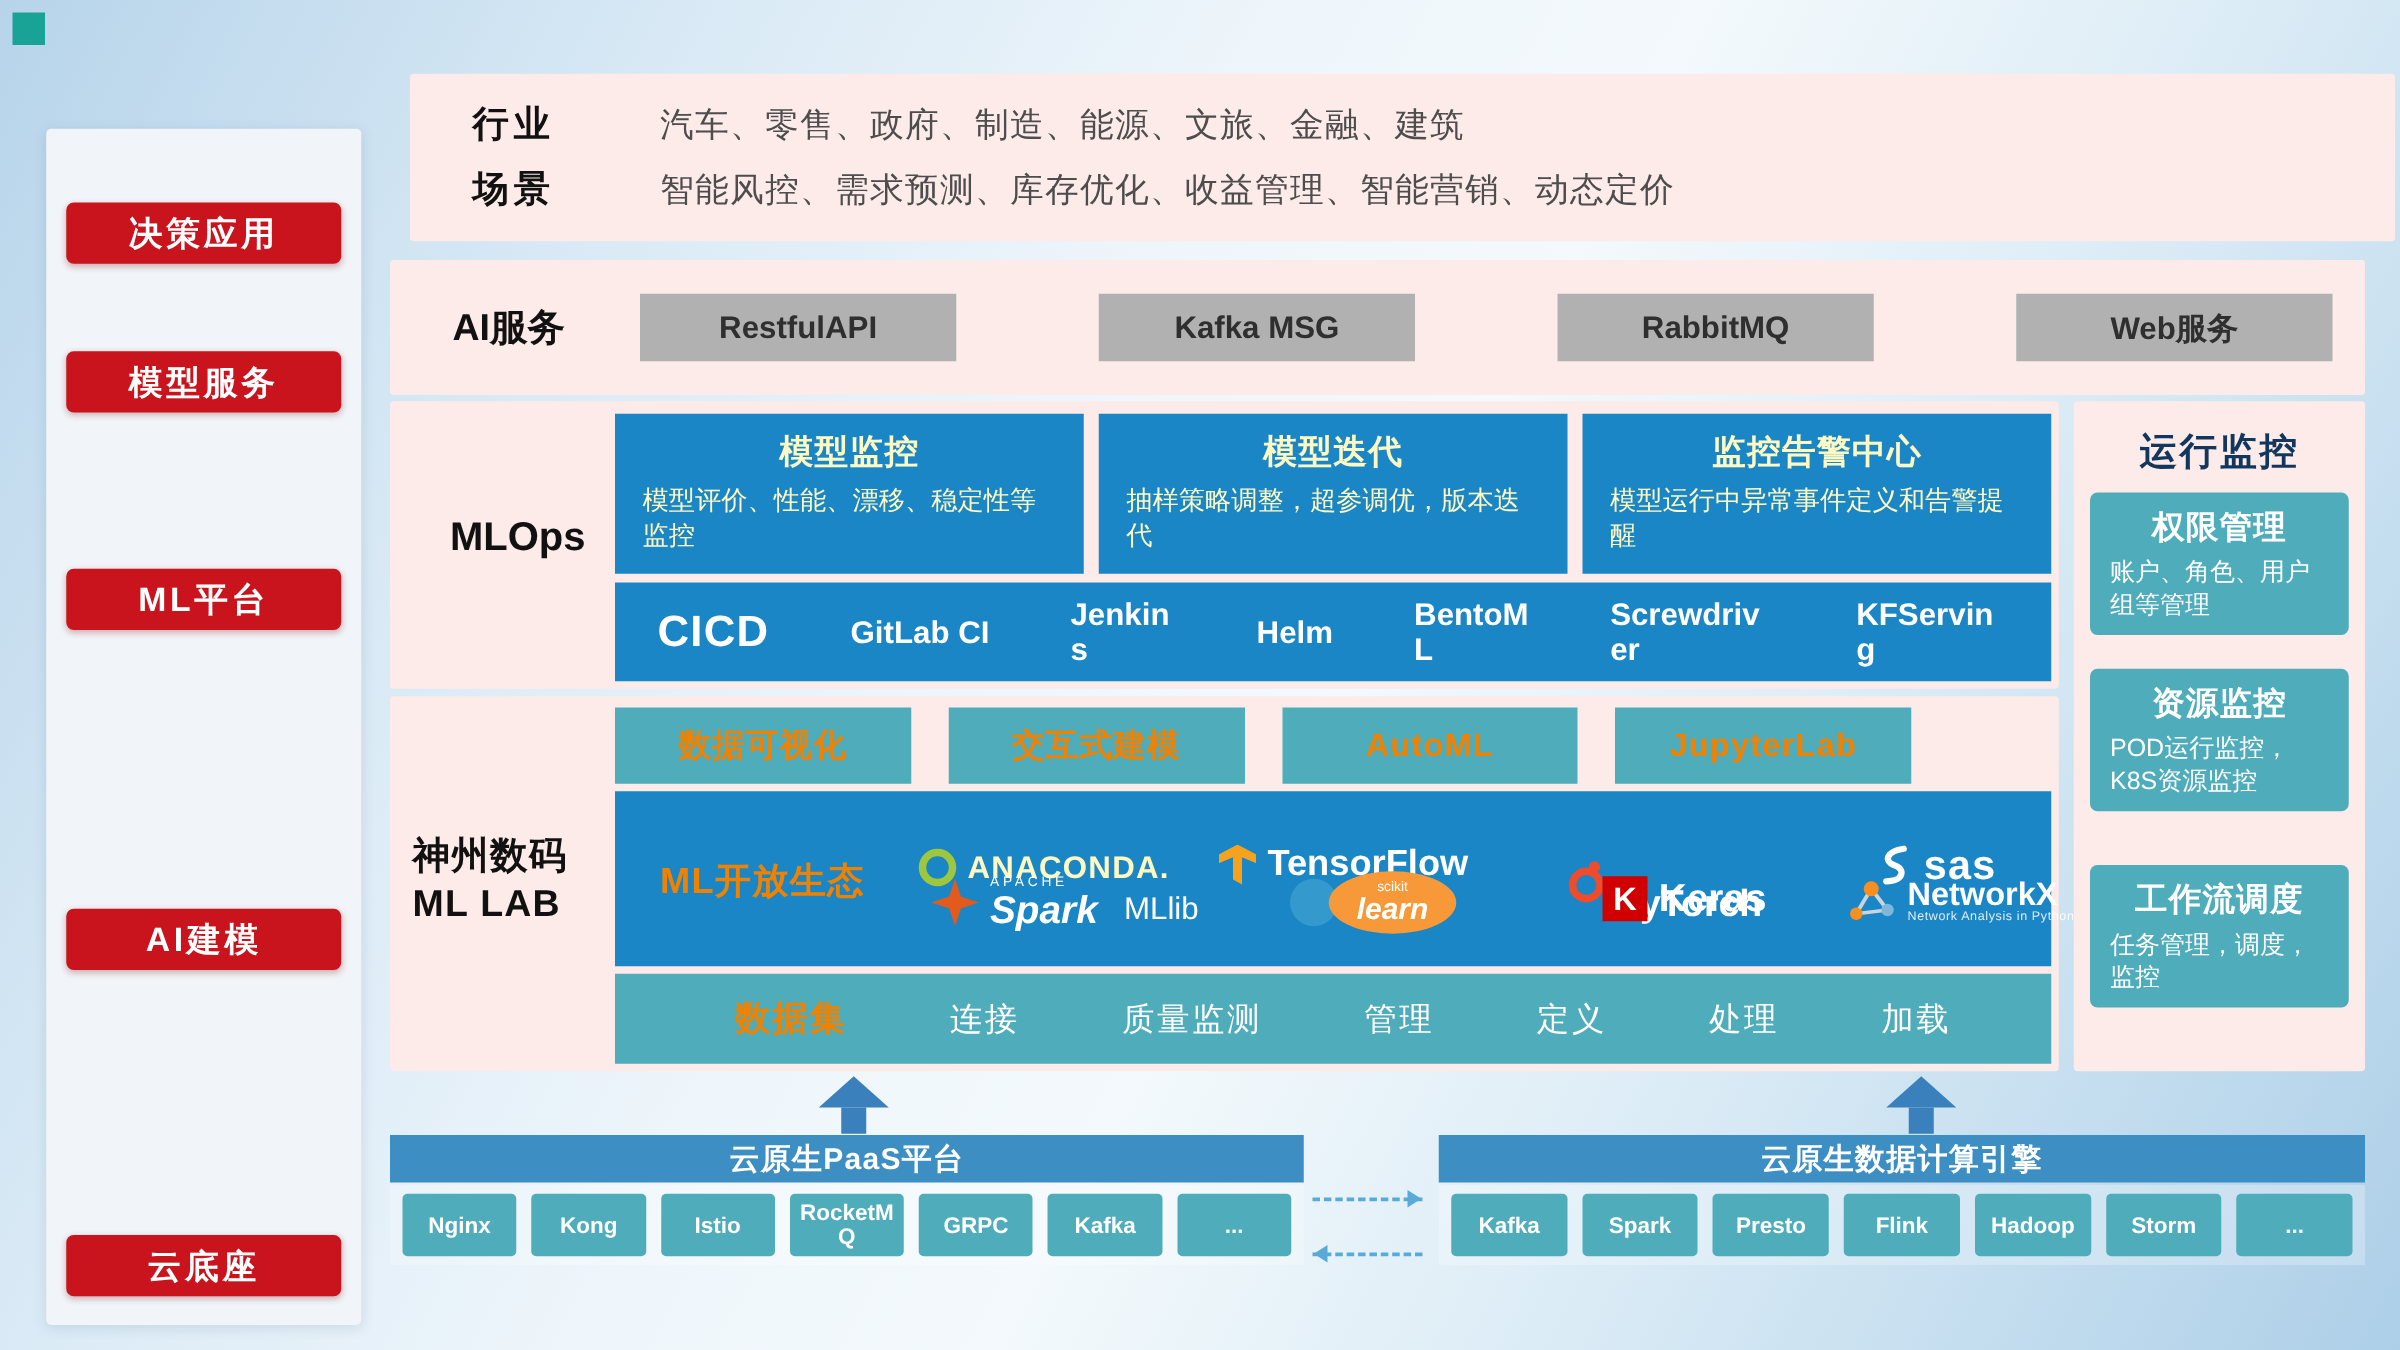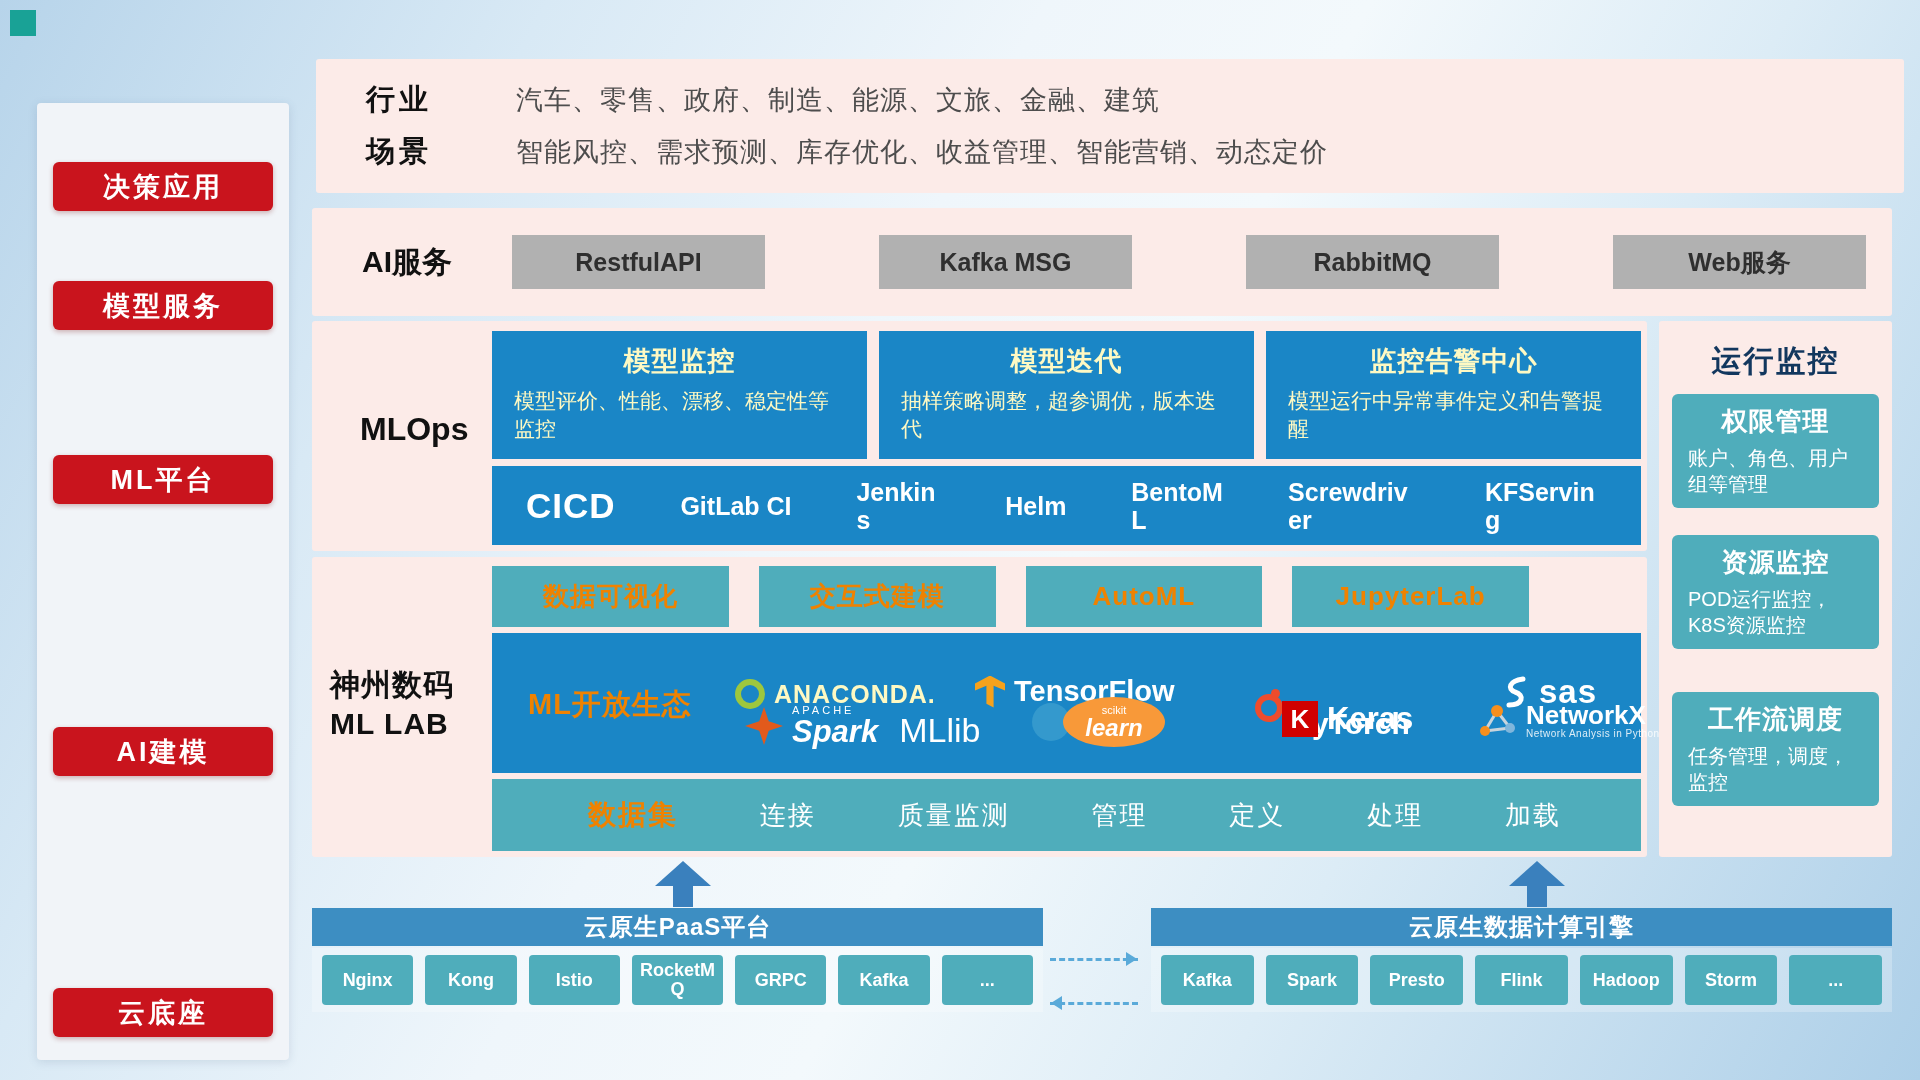--- a/index.html
+++ b/index.html
@@ -14,21 +14,21 @@
   
   .sidebar { position: absolute; left: 37px; top: 55px; width: 252px; height: 957px;
     background: #f1f4f8; border-radius: 4px; box-shadow: 0 2px 10px rgba(60,90,120,.15); margin-top: 48px; }
   .red-btn { position: absolute; left: 16px; width: 220px; height: 49px; background: #c9141d; color: #fff;
     font-weight: bold; font-size: 27px; letter-spacing: 3px; display: flex; align-items: center; justify-content: center;
     border-radius: 6px; box-shadow: 0 2px 5px rgba(120,20,20,.3); }
 
   .panel { position: absolute; background: #fcebe8; border-radius: 3px; }
 
   
-  .panel.industry { left: 316px; top: 59px; width: 1588px; height: 134px;
+  .panel.industry { left: 328px; top: 59px; width: 1588px; height: 134px;
     display: flex; flex-direction: column; justify-content: space-evenly; padding: 8px 20px 8px 50px; }
   .ind-row { display: flex; align-items: center; }
   .ind-label { width: 150px; font-size: 29px; font-weight: bold; color: #111; letter-spacing: 4px; }
   .ind-text { font-size: 27px; color: #4d4d4d; letter-spacing: 1px; }
 
   
   .panel.aiservice { left: 312px; top: 208px; width: 1580px; height: 108px;
     display: flex; align-items: center; padding: 0 26px 0 50px; }
   .ai-label { width: 150px; font-size: 30px; font-weight: bold; color: #111; }
   .gray-row { flex: 1; display: flex; justify-content: space-between; }
@@ -65,21 +65,21 @@
   .tf-icon { width: 30px; height: 32px; background: #f6a21c; display: inline-block;
     clip-path: polygon(50% 0,100% 25%,100% 47%,62% 32%,62% 100%,38% 88%,38% 32%,0 47%,0 25%); }
   .tf-text { font-size: 29px; font-weight: bold; }
   .pt-icon { position: relative; width: 28px; height: 28px; border: 6px solid #ee4c2c; border-radius: 50%; display: inline-block; }
   .pt-dot { position: absolute; width: 9px; height: 9px; background: #ee4c2c; border-radius: 50%; right: -3px; top: -11px; }
   .pt-text { font-size: 30px; font-weight: 600; margin-top: 32px; }
   .sas-text { font-size: 33px; font-weight: bold; letter-spacing: 1px; }
   .spark-col { display: flex; flex-direction: column; line-height: 1; }
   .spark-sub { font-size: 11px; letter-spacing: 3px; }
   .spark-text { font-size: 31px; font-weight: bold; font-style: italic; }
-  .spark-extra { font-size: 34px; margin-left: 12px; margin-top: 10px; }
+  .spark-extra { font-size: 25px; margin-left: 12px; margin-top: 10px; }
   .skl-circle { width: 38px; height: 38px; border-radius: 50%; background: #3499cd; display: inline-block; margin-right: -16px; }
   .skl-oval { position: relative; width: 102px; height: 50px; background: #f89939; border-radius: 50%;
     display: flex; flex-direction: column; align-items: center; justify-content: center; }
   .skl-sub { font-size: 11px; color: #fff; line-height: 1; }
   .skl-text { font-size: 24px; font-weight: bold; font-style: italic; color: #fff; line-height: 1; }
   .keras-badge { width: 36px; height: 36px; background: #d00000; color: #fff; font-size: 26px; font-weight: bold;
     display: flex; align-items: center; justify-content: center; }
   .keras-text { font-size: 31px; font-weight: bold; }
   .nx-col { display: flex; flex-direction: column; line-height: 1.05; }
   .nx-text { font-size: 26px; font-weight: 600; }

